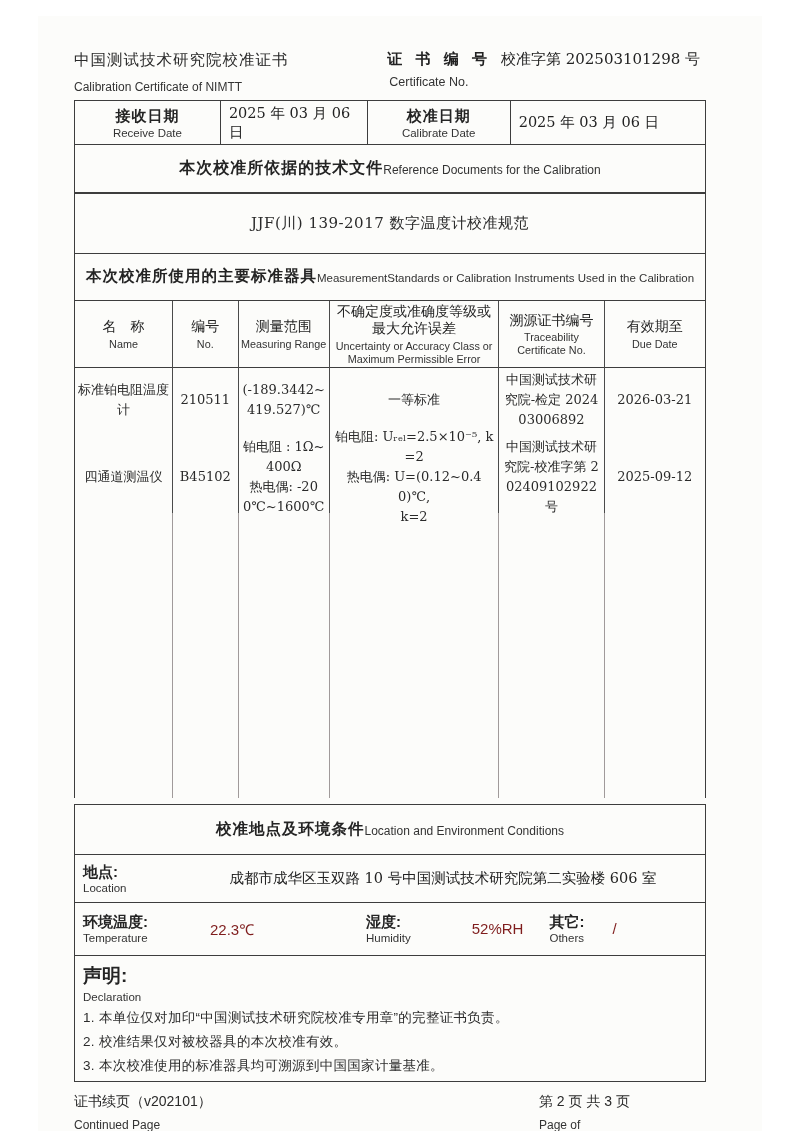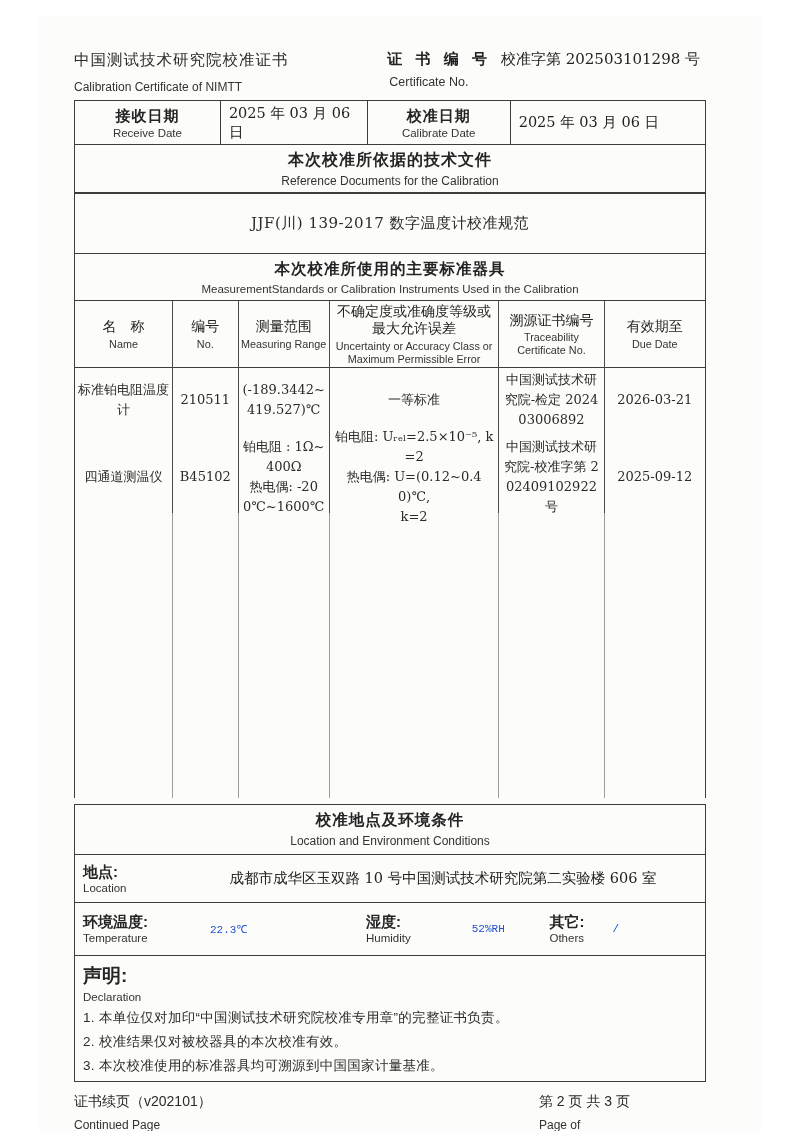--- a/index.html
+++ b/index.html
@@ -39,21 +39,21 @@
   }
   .dates-grid > div { border-left: 1.3px solid #3d3d3d; display: flex; }
   .dates-grid > div:first-child { border-left: none; }
   .cell-label { flex-direction: column; align-items: center; justify-content: center; }
   .lbl-cn { font-size: 15px; font-weight: bold; letter-spacing: 1px; color: #242424; }
   .lbl-en { font-size: 11.5px; margin-top: 1px; color: #333; }
   .cell-value { align-items: center; padding-left: 8px; }
   .date-value { font-family: "DejaVu Serif", serif; font-size: 14.5px; color: #222; }
 
   
-  .section-title { display: flex; flex-direction: column; align-items: center; justify-content: center; }
+  .section-title { display: flex; flex-direction: row; align-items: center; justify-content: center; }
   .sec-cn { font-size: 16px; font-weight: bold; letter-spacing: 1px; color: #242424; }
   .sec-en { font-size: 12px; margin-top: 3px; color: #333; }
 
   .ref-title { margin-top: -1.4px; height: 50px; }
   .ref-doc {
     margin-top: -1.4px; height: 62px;
     display: flex; align-items: center; justify-content: center;
   }
   .ref-doc-text { font-family: "DejaVu Serif", serif; font-size: 15px; color: #2a2a2a; letter-spacing: 0.5px; }
 
@@ -89,21 +89,21 @@
   .label-stack { display: flex; flex-direction: column; justify-content: center; }
   .label-stack .lbl-cn { font-size: 15px; text-align: left; letter-spacing: 0; }
   .label-stack .lbl-en { text-align: left; margin-top: 0; }
   .loc-value { font-family: "DejaVu Serif", serif; font-size: 14.5px; color: #222; margin-left: 103px; }
 
   .env-row { height: 53px; border-bottom: 1.3px solid #3d3d3d; display: flex; align-items: center; padding-left: 8px; }
   .env-group { display: flex; align-items: center; }
   .env-temp { width: 45.5%; }
   .env-hum  { width: 29.5%; gap: 29px; }
   .env-oth  { width: 25%; }
-  .env-value { font-family: Liberation Mono, monospace; font-size: 11px; color: #1d4ed8; }
+  .env-value { font-family: Liberation Sans, sans-serif; font-size: 15px; color: #7f1d1d; }
   .env-temp .env-value { margin-left: 62px; }
   .env-hum  .env-value { margin-left: 32px; }
   .env-oth  .env-value { margin-left: 28px; }
 
   .decl-area { padding: 7px 10px 6px 8px; }
   .decl-cn { font-size: 19px; font-weight: bold; color: #242424; }
   .decl-en { font-size: 11.5px; margin-top: 2px; color: #333; }
   .decl-item { font-size: 13.5px; color: #2c2c2c; margin-top: 6px; letter-spacing: 0.3px; }
 
   

